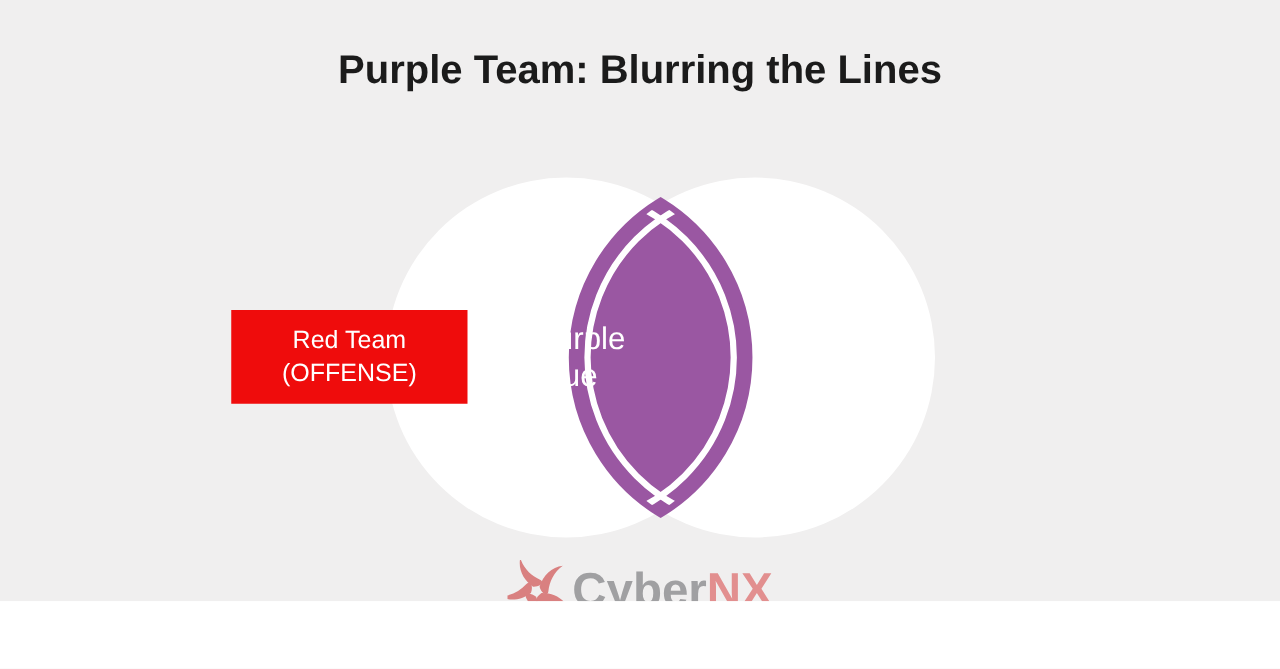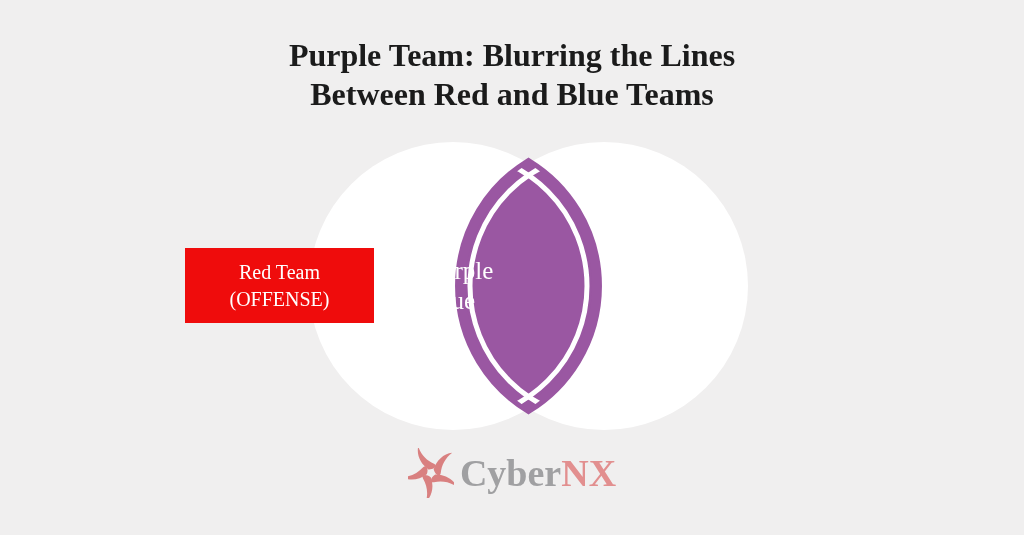--- a/index.html
+++ b/index.html
@@ -1,21 +1,21 @@
 <!DOCTYPE html>
 <html><head>
 <meta charset="utf-8">
 <style>
   html,body{margin:0;padding:0;}
   .canvas{
     position:relative;
-    width:1024px;height:535px;
+    width:1024px;height:481px;
     background:#f0efef;
     overflow:hidden;
-    font-family:Liberation Serif, serif;
+    font-family:Liberation Sans, sans-serif;
   }
   .title{
     position:absolute;top:36px;left:0;width:1024px;
     text-align:center;
     font-size:32px;line-height:39px;font-weight:700;
     color:#1b1b1b;letter-spacing:0px;
   }
   .venn-svg{position:absolute;top:0;left:0;}
   .label-box{
     position:absolute;
@@ -38,21 +38,20 @@
   .brand-primary{color:#a0a0a2;font-weight:600;}
   .brand-accent{color:#e28f8f;font-weight:700;}
 </style>
 </head>
 <body>
 
 <div class="canvas">
 
   <div class="title">
     <div>Purple Team: Blurring the Lines</div>
-    <div>Between Red and Blue Teams</div>
   </div>
 
   <svg class="venn-svg" width="1024" height="535" viewBox="0 0 1024 535">
     <defs>
       <clipPath id="lensClip">
         <path d="M528.5 163.4 A144 144 0 0 0 528.5 408.6 A144 144 0 0 0 528.5 163.4 Z"></path>
       </clipPath>
     </defs>
     <circle cx="453" cy="286" r="144" fill="#ffffff"></circle>
     <circle cx="604" cy="286" r="144" fill="#ffffff"></circle>

